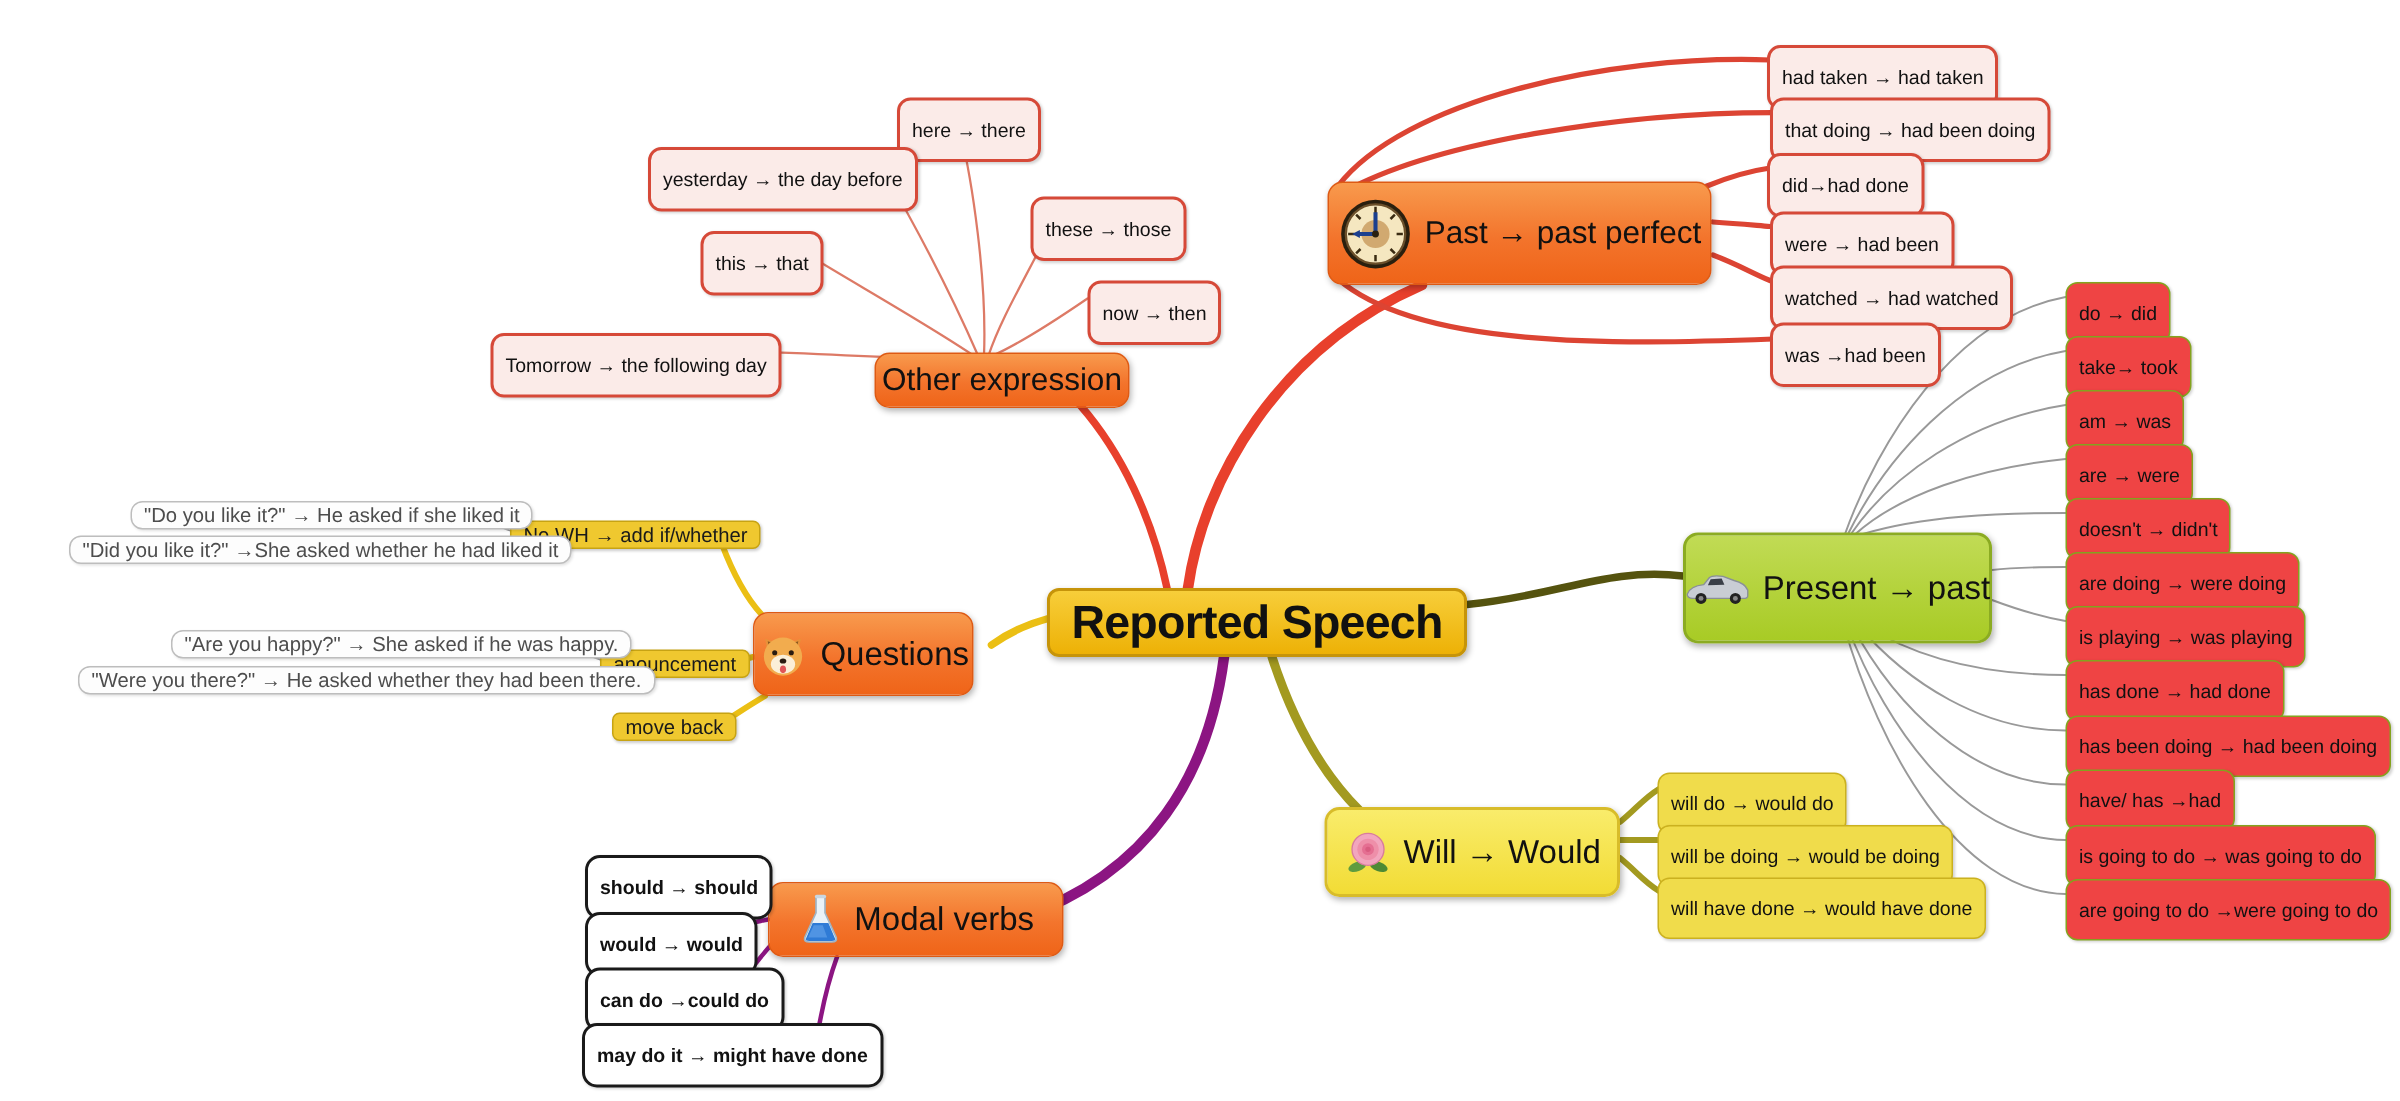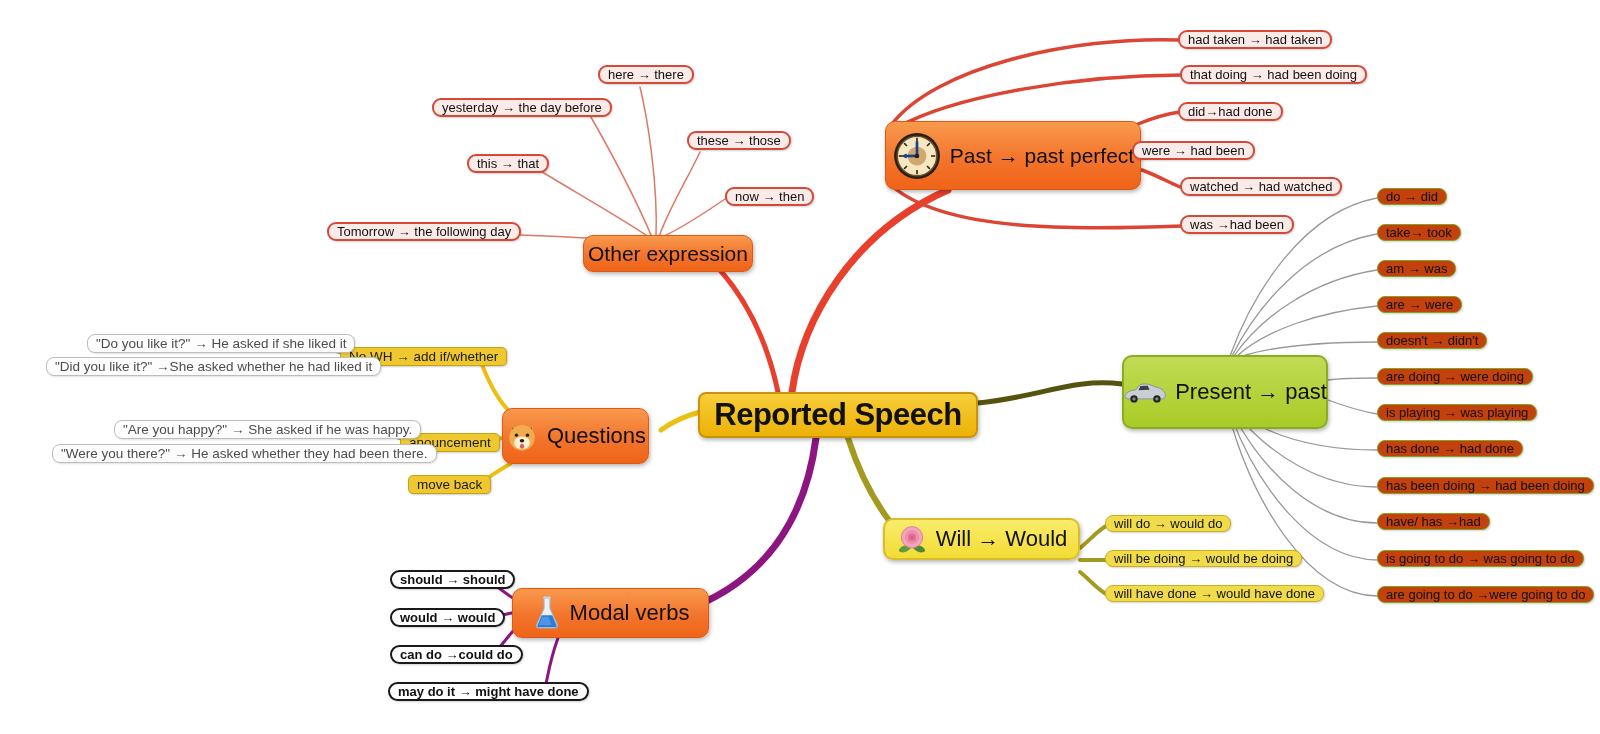--- a/index.html
+++ b/index.html
@@ -24,23 +24,23 @@
         border-radius:10px;box-sizing:border-box;box-shadow:1px 2px 4px rgba(0,0,0,.3);}
   .node .nlabel{color:#111;white-space:nowrap;}
   .orange{background:linear-gradient(180deg,#F89A4D 0%,#F3742C 55%,#EF6418 100%);
           border:1.5px solid #DD5A14;}
   .center-node{background:linear-gradient(180deg,#F7CE3A,#EDB106);border:2px solid #C6940A;
                border-radius:8px;font-weight:bold;font-size:31px;letter-spacing:-.5px;}
   .green{background:linear-gradient(180deg,#C1DB55,#A8CB25);border:2px solid #8BAB22;}
   .yellow{background:linear-gradient(180deg,#F9EC6B,#F2DC35);border:2px solid #D8BC2A;}
 
   .leaf{position:absolute;white-space:nowrap;font-size:13px;color:#111;
-        padding:0 8px;border-radius:9px;box-shadow:1px 1px 2px rgba(0,0,0,.18);}
+        padding:12px 8px;border-radius:9px;box-shadow:1px 1px 2px rgba(0,0,0,.18);}
   .red-leaf{background:#FBEBE8;border:2px solid #D64938;}
-  .green-leaf{background:#c2410c;border:1.5px solid #84A31E;border-radius:8px;}
+  .green-leaf{background:#ef4444;border:1.5px solid #84A31E;border-radius:8px;}
   .yellow-leaf{background:#F0DC4B;border:1.5px solid #CBB11F;border-radius:8px;}
   .white-leaf{background:#FFFFFF;border:2px solid #1A1A1A;border-radius:10px;font-weight:bold;}
   .quote{position:absolute;white-space:nowrap;font-size:13.5px;color:#4D4D4D;
          background:#FDFDFD;border:1.5px solid #BDBDBD;border-radius:8px;padding:1px 8px;
          box-shadow:1px 1px 2px rgba(0,0,0,.12);}
   .gold-bar{position:absolute;white-space:nowrap;font-size:13.5px;color:#1A1A1A;
             background:#EFC82F;border:1px solid #C7A313;border-radius:5px;padding:1px 8px;
             box-shadow:1px 1px 2px rgba(0,0,0,.2);}
   .lbl-lg{font-size:21px;}
   .lbl-xl{font-size:22px;}
@@ -129,21 +129,21 @@
     </span>
     <span class="nlabel lbl-lg">Past → past perfect</span>
   </div>
 
   <div class="node center-node" style="left:698px;top:392px;width:280px;height:46px">
     <span class="nlabel">Reported Speech</span>
   </div>
   <div class="leaf red-leaf" style="left:1178px;top:30px">had taken → had taken</div>
   <div class="leaf red-leaf" style="left:1180px;top:65px">that doing → had been doing</div>
   <div class="leaf red-leaf" style="left:1178px;top:102px">did→had done</div>
-  <div class="leaf red-leaf" style="left:1132px;top:141px">were → had been</div>
+  <div class="leaf red-leaf" style="left:1180px;top:141px">were → had been</div>
   <div class="leaf red-leaf" style="left:1180px;top:177px">watched → had watched</div>
   <div class="leaf red-leaf" style="left:1180px;top:215px">was →had been</div>
 
   <div class="node green" style="left:1122px;top:355px;width:206px;height:74px">
     <span class="nicon">
       <svg width="44" height="23" viewBox="0 0 48 24">
         <path d="M2 16 Q4 10 14 9 L18 4 Q20 2 28 3 L36 6 Q44 8 46 13 L46 17 Q46 19 43 19 L6 19 Q2 19 2 16 Z" fill="#C9CDD4" stroke="#8A8F98" stroke-width="1"></path>
         <path d="M19 5 L27 4.5 L29 9 L17 9.5 Z" fill="#3A3F48"></path>
         <circle cx="12" cy="19" r="4" fill="#222"></circle>
           <circle cx="12" cy="19" r="1.8" fill="#888"></circle>
@@ -159,21 +159,21 @@
   <div class="leaf green-leaf" style="left:1377px;top:296px">are → were</div>
   <div class="leaf green-leaf" style="left:1377px;top:332px">doesn't → didn't</div>
   <div class="leaf green-leaf" style="left:1377px;top:368px">are doing → were doing</div>
   <div class="leaf green-leaf" style="left:1377px;top:404px">is playing → was playing</div>
   <div class="leaf green-leaf" style="left:1377px;top:440px">has done → had done</div>
   <div class="leaf green-leaf" style="left:1377px;top:477px">has been doing → had been doing</div>
   <div class="leaf green-leaf" style="left:1377px;top:513px">have/ has →had</div>
   <div class="leaf green-leaf" style="left:1377px;top:550px">is going to do → was going to do</div>
   <div class="leaf green-leaf" style="left:1377px;top:586px">are going to do →were going to do</div>
 
-  <div class="node yellow" style="left:883px;top:518px;width:197px;height:42px">
+  <div class="node yellow" style="left:883px;top:538px;width:197px;height:60px">
     <span class="nicon">
       <svg width="32" height="32" viewBox="0 0 36 36">
         <ellipse cx="10" cy="29" rx="7" ry="3.5" fill="#5E9C3F" transform="rotate(-20 10 29)"></ellipse>
         <ellipse cx="26" cy="29" rx="7" ry="3.5" fill="#4E8A34" transform="rotate(20 26 29)"></ellipse>
         <circle cx="18" cy="16" r="12" fill="#F2A6BE" stroke="#D97C9C" stroke-width="1"></circle>
         <circle cx="18" cy="16" r="8" fill="#EE8FA9"></circle>
         <circle cx="18" cy="16" r="4.5" fill="#E56F92"></circle>
         <circle cx="18" cy="16" r="2" fill="#D95C80"></circle>
       </svg>
     </span>

